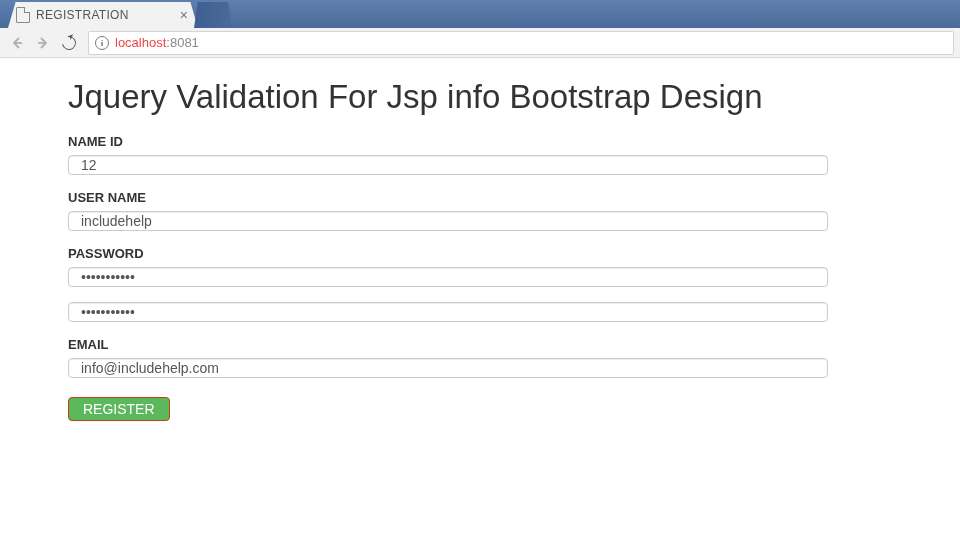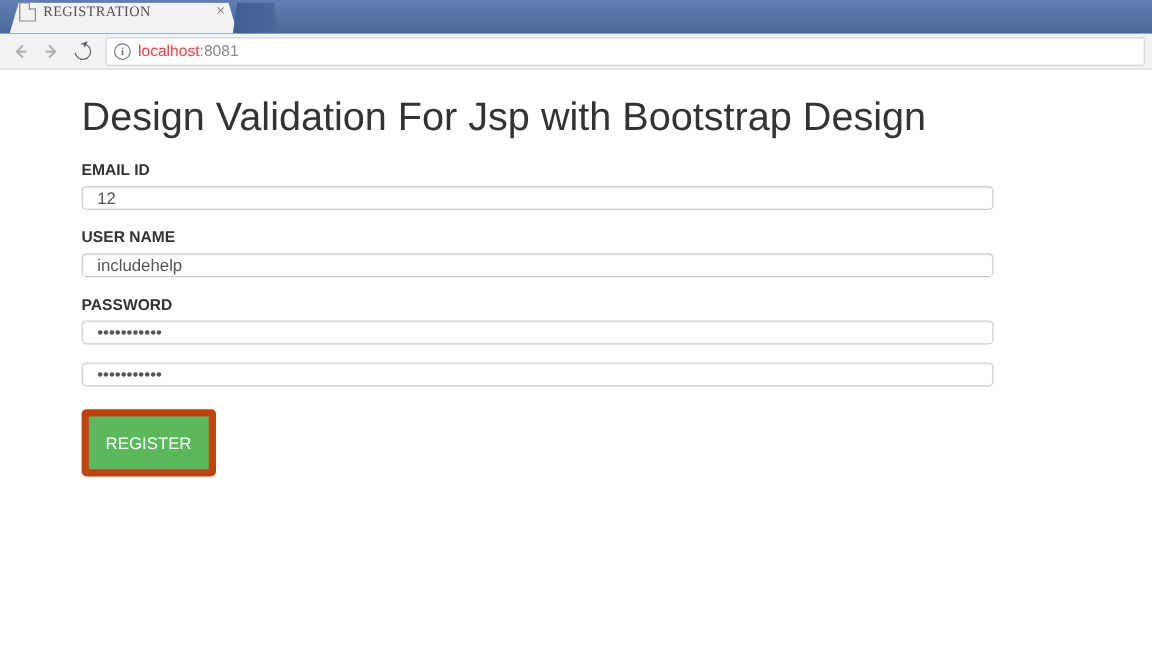--- a/index.html
+++ b/index.html
@@ -22,27 +22,26 @@
       padding-left: 8px;
       position: relative;
     }
     .tab {
       background: #f2f2f2;
       height: 26px;
       width: 190px;
       border-top-left-radius: 3px;
       border-top-right-radius: 3px;
       display: flex;
-      align-items: flex-start;
+      align-items: center;
       padding: 0 8px;
       font-size: 12px;
       color: #555;
       position: relative;
       clip-path: polygon(4% 0%, 96% 0%, 100% 100%, 0% 100%);
-      font-family: Liberation Serif, serif;
     }
     .tab-icon {
       width: 14px;
       height: 16px;
       border: 1px solid #888;
       border-radius: 1px;
       margin-right: 6px;
       position: relative;
     }
     .tab-icon::before {
@@ -173,23 +172,23 @@
       padding: 6px 12px;
       font-size: 14px;
       color: #555;
       background: #fff;
       border: 1px solid #ccc;
       border-radius: 4px;
       box-shadow: inset 0 1px 1px rgba(0,0,0,.075);
     }
     .btn-register {
       background: #5cb85c;
-      border: 6px solid #c2410c;
+      border: 1px solid #c2410c;
       color: #fff;
-      padding: 14px 14px;
+      padding: 3px 14px;
       font-size: 14px;
       border-radius: 4px;
       cursor: pointer;
       margin-top: 4px;
     }
   </style>
 </head>
 <body>
 
 <div class="tabs-bar">
@@ -218,36 +217,40 @@
     <div class="reload-icon"></div>
   </div>
   <div class="url-bar">
     <div class="info-icon">i</div>
     <span class="url-host">localhost</span>
       <span class="url-path">:8081</span>
   </div>
 </div>
 
 <div class="content">
-  <h1>Design Validation For Jsp with Bootstrap Design</h1>
-
-  <div class="form-group">
-    <label>EMAIL ID</label>
+  <h1>Jquery Validation For Jsp info Bootstrap Design</h1>
+
+  <div class="form-group">
+    <label>NAME ID</label>
     <input class="form-control" type="text" value="12" style="">
   </div>
 
   <div class="form-group">
     <label>USER NAME</label>
     <input class="form-control" type="text" value="includehelp" style="">
   </div>
 
   <div class="form-group">
     <label>PASSWORD</label>
     <input class="form-control" type="text" value="•••••••••••" style="">
   </div>
 
   <div class="form-group">
     <input class="form-control" type="text" value="•••••••••••" style="">
   </div>
 
+  <div class="form-group">
+    <label>EMAIL</label>
+    <input class="form-control" type="text" value="info@includehelp.com" style="">
+  </div>
 
   <button class="btn-register">REGISTER</button>
 </div>
 
 </body></html>

